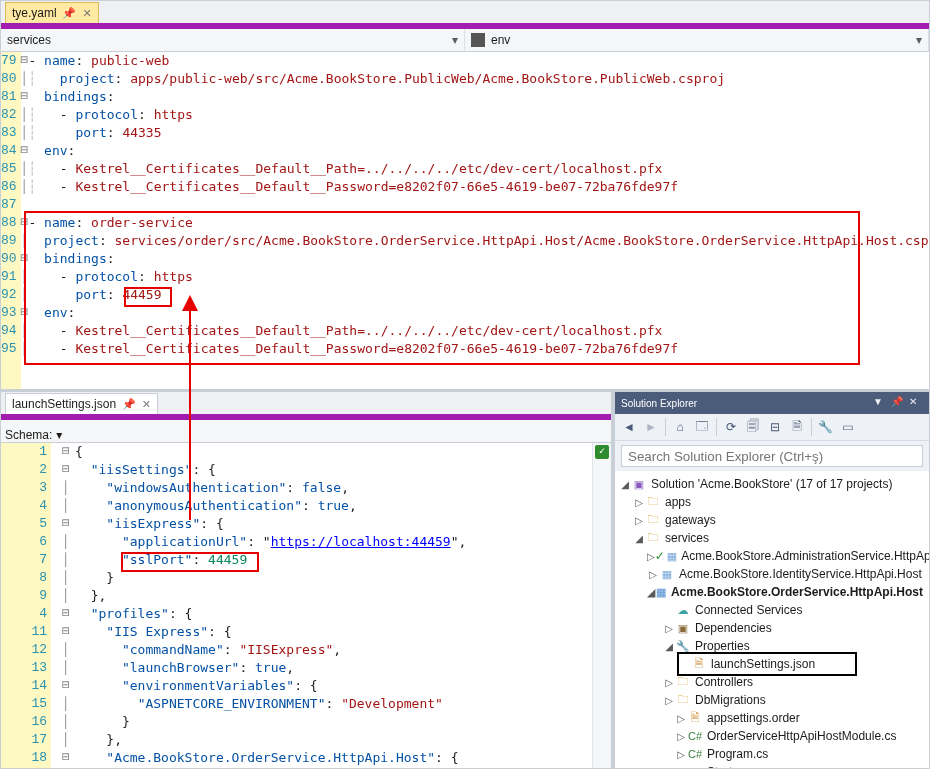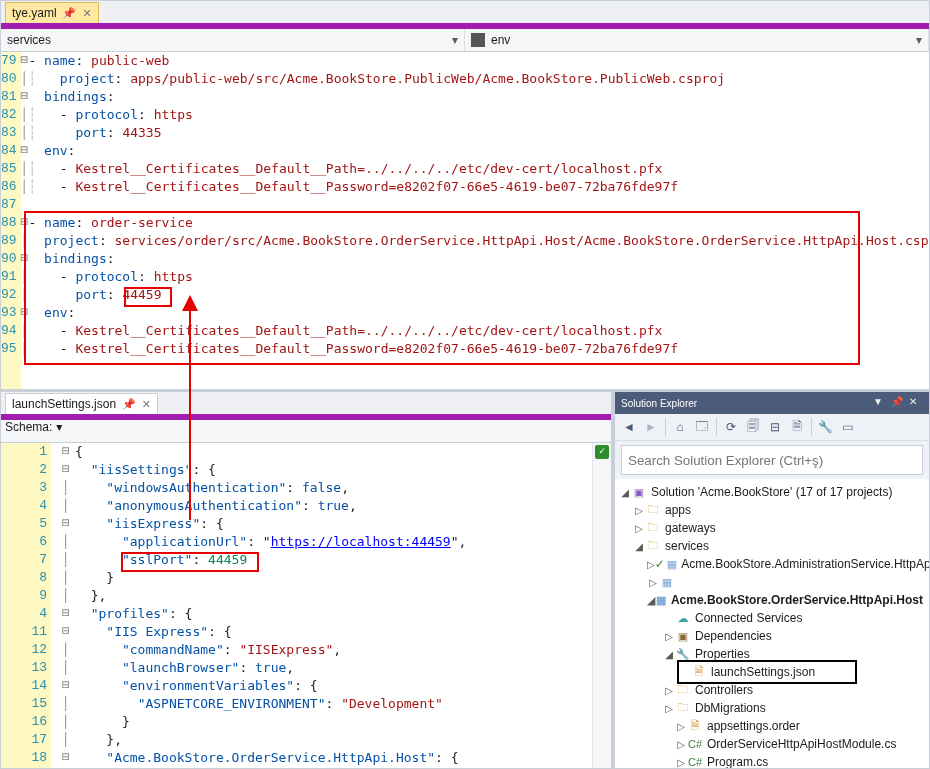--- a/index.html
+++ b/index.html
@@ -30,34 +30,34 @@
   .ln{display:block;height:18px}
   .k{color:#0451a5}     
   .s{color:#a31515}    
   .n{color:#098658}    
   .url{color:#0000ff;text-decoration:underline}
   
   .redbox{position:absolute;border:2px solid #e60000;pointer-events:none}
   .blackbox{position:absolute;border:2px solid #000;pointer-events:none}
   .arrow{position:absolute;pointer-events:none}
   
-  .schemarow{display:flex;align-items:flex-start;height:22px;border-bottom:1px solid #c9cfd6;background:#f5f6f8;padding:0 4px;gap:4px}
+  .schemarow{display:flex;align-items:flex-end;height:22px;border-bottom:1px solid #c9cfd6;background:#f5f6f8;padding:0 4px;gap:4px}
   .schemarow input{flex:1;border:1px solid #c9cfd6;height:18px;padding:0 4px;font-size:12px}
   .statusstrip{width:18px;background:#f5f6f8;border-left:1px solid #e3e6ea}
   .statusstrip .ok{width:14px;height:14px;background:#2e8b2e;margin:2px auto;border-radius:2px;color:#fff;font-size:10px;line-height:14px;text-align:center}
   
   .panel{background:#eef2f7;border-left:1px solid #c9cfd6;display:flex;flex-direction:column;height:100%}
   .panel-title{background:#4b5b7a;color:#fff;height:22px;display:flex;align-items:center;padding:0 6px;font-size:10px}
   .panel-title .spacer{flex:1}
   .panel-title .wicon{width:14px;height:14px;margin-left:4px;opacity:.9}
   .toolbar{height:26px;display:flex;align-items:center;gap:2px;padding:0 4px;border-bottom:1px solid #d7dbe2;background:#eef2f7}
   .toolbar .btn{width:20px;height:20px;display:flex;align-items:center;justify-content:center;color:#4a5a78}
   .toolbar .sep{width:1px;height:18px;background:#c9cfd6;margin:0 2px}
   .searchbox{margin:4px 6px}
-  .searchbox input{width:100%;box-sizing:border-box;border:1px solid #c9cfd6;height:30px;padding:4px 6px;color:#777}
+  .searchbox input{width:100%;box-sizing:border-box;border:1px solid #c9cfd6;height:16px;padding:10px 6px;color:#777}
   .tree{flex:1;overflow:auto;background:#fff;padding:4px 0}
   .node{display:flex;align-items:center;height:18px;padding-right:6px;white-space:nowrap}
   .node .tw{width:12px;text-align:center;color:#5a5a5a;font-size:10px}
   .node .ic{width:16px;height:16px;margin-right:4px;display:inline-flex;align-items:center;justify-content:center;font-size:11px}
   .node.bold{font-weight:700}
   .folder{color:#d9a63f}
   .csfile{color:#3a7d3a}
   .jsonfile{color:#c77d1a}
   .proj{color:#7aa7d9}
   .sln{color:#8a5bbf}
@@ -304,20 +304,21 @@
             </div>
           <div class="node" style="padding-left:32px">
               <span class="tw">▷</span>
               <span style="color:#2e8b2e;margin-right:2px">✓</span>
               <span class="ic proj">▦</span>
               <span>Acme.BookStore.AdministrationService.HttpApi.H</span>
             </div>
           <div class="node" style="padding-left:32px">
               <span class="tw">▷</span>
               <span class="ic proj">▦</span>
+              <span>Acme.BookStore.IdentityService.HttpApi.Host</span>
             </div>
           <div class="node bold" style="padding-left:32px">
               <span class="tw">◢</span>
               <span class="ic proj">▦</span>
               <span>Acme.BookStore.OrderService.HttpApi.Host</span>
             </div>
           <div class="node" style="padding-left:60px">
               <span class="ic" style="color:#3aa3a3">☁</span>
               <span>Connected Services</span>
             </div>

